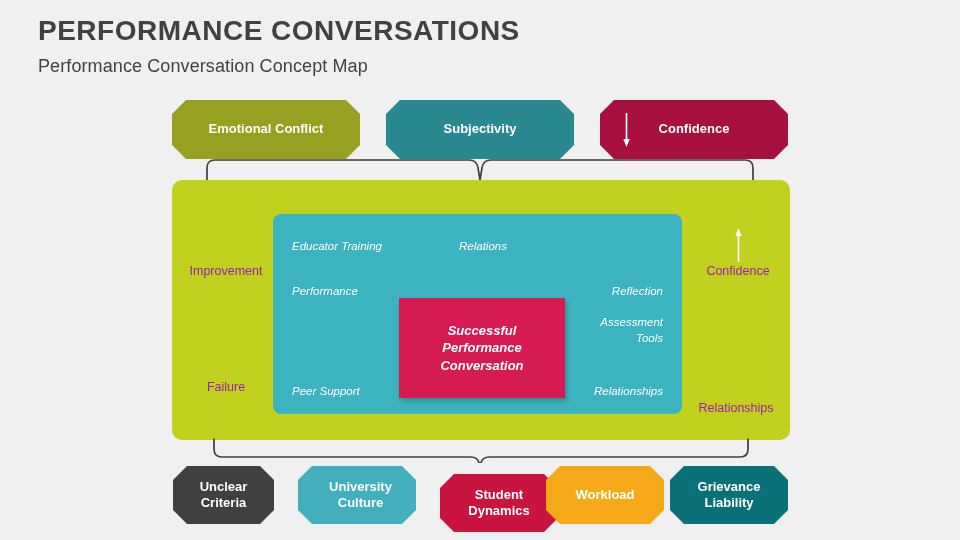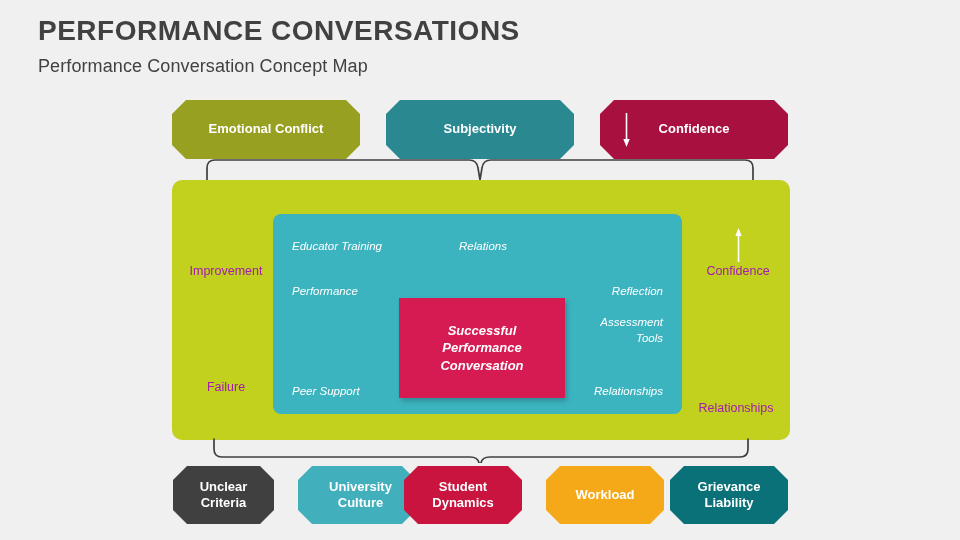--- a/index.html
+++ b/index.html
@@ -212,21 +212,21 @@
 </svg>
 
 <div class="octagon oct-bottom" id="bot-node-0" style="left: 173px; width: 101px; background: #404040;">
   <span class="oct-label" style="white-space:pre-line;">Unclear
 Criteria</span>
 </div>
 <div class="octagon oct-bottom" id="bot-node-1" style="left: 298px; width: 118px; background: rgb(65, 176, 188); padding-left: 7px;">
   <span class="oct-label" style="white-space:pre-line;">University
 Culture</span>
 </div>
-<div class="octagon oct-bottom" id="bot-node-2" style="left: 404px; width: 118px; background: rgb(200, 20, 63);">
+<div class="octagon oct-bottom" id="bot-node-2" style="left: 440px; width: 118px; background: rgb(200, 20, 63); margin-top: 8px;">
   <span class="oct-label" style="white-space:pre-line;">Student
 Dynamics</span>
 </div>
 <div class="octagon oct-bottom" id="bot-node-3" style="left: 546px; width: 118px; background: rgb(245, 168, 24);">
   <span class="oct-label" style="white-space:pre-line;">Workload</span>
 </div>
 <div class="octagon oct-bottom" id="bot-node-4" style="left: 670px; width: 118px; background: rgb(11, 113, 120);">
   <span class="oct-label" style="white-space:pre-line;">Grievance
 Liability</span>
 </div>

